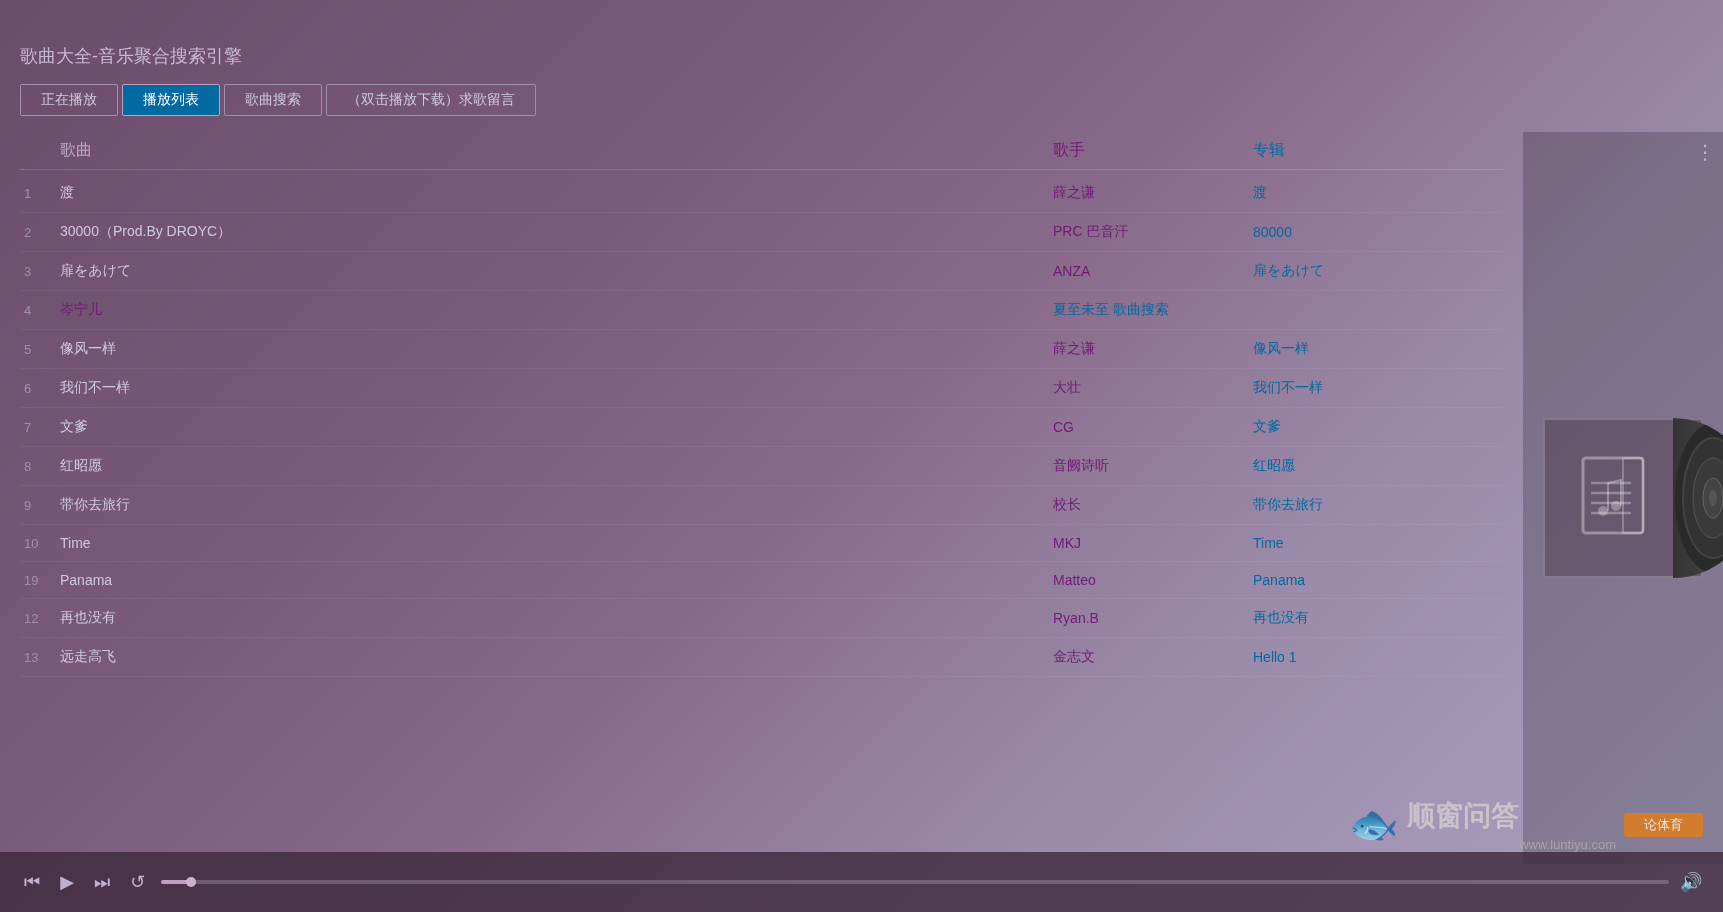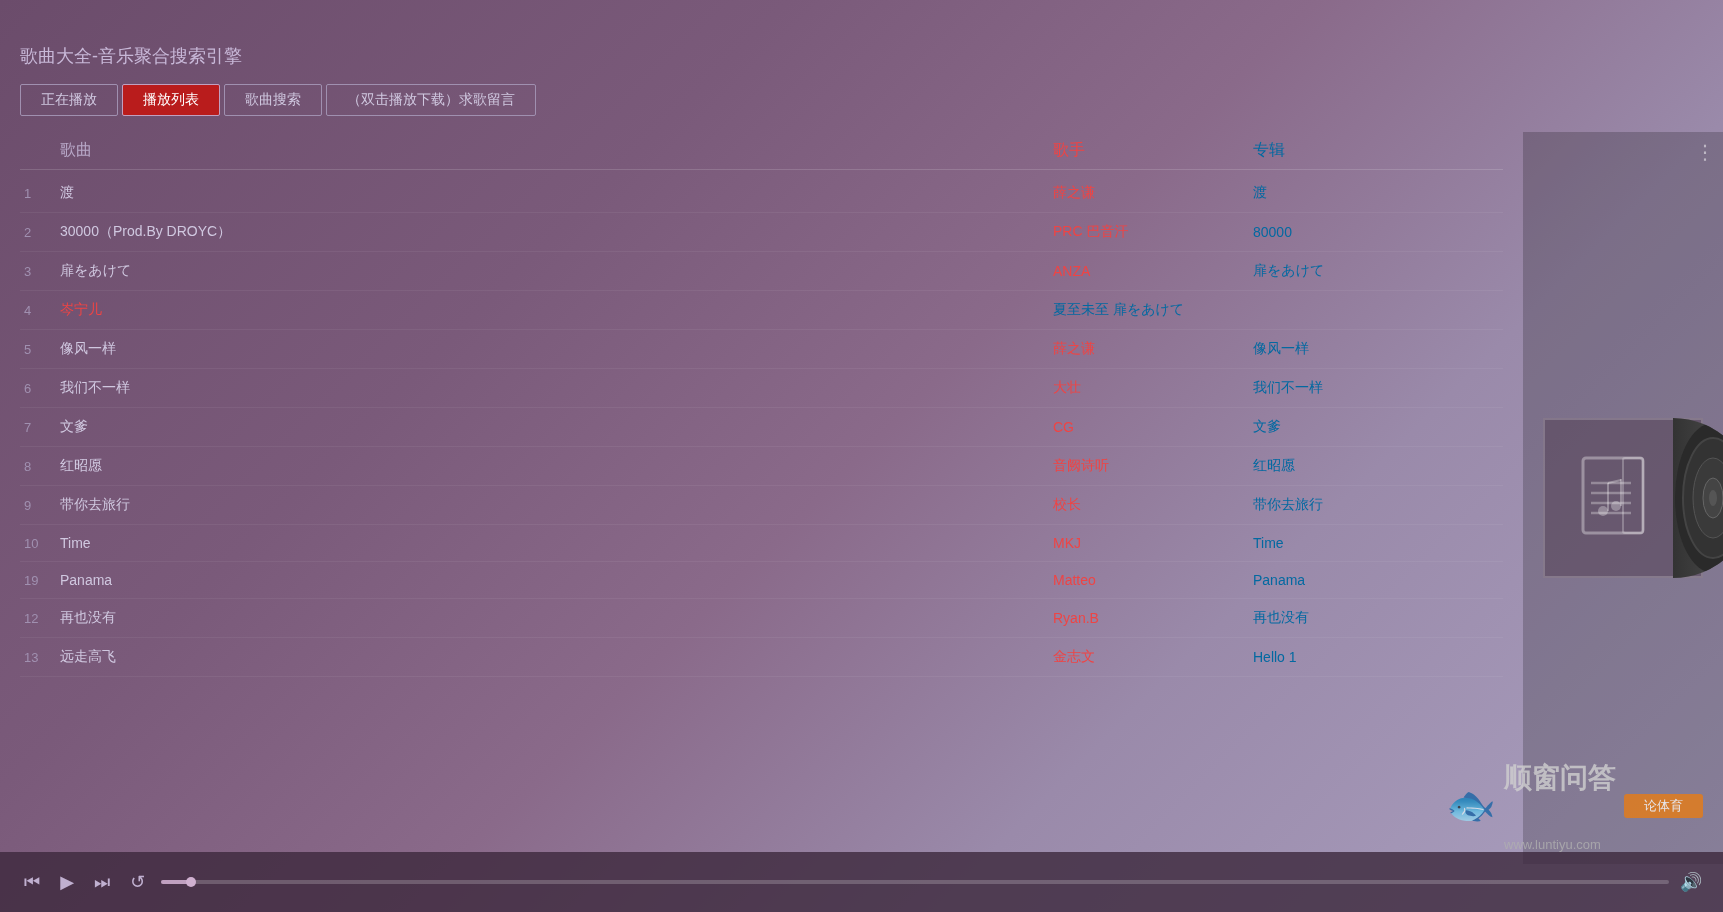--- a/index.html
+++ b/index.html
@@ -32,21 +32,21 @@
     .nav-tab {
       padding: 6px 20px;
       border: 1px solid #a090b0;
       background: transparent;
       color: #d0c8e0;
       font-size: 14px;
       cursor: pointer;
       border-radius: 2px;
     }
     .nav-tab.active {
-      background: #b91c1c;
+      background: #0369a1;
       border-color: #c0a0c0;
       color: #fff;
     }
 
     
     .main-layout {
       display: flex;
       height: calc(912px - 120px - 60px);
     }
 
@@ -79,21 +79,21 @@
       color: #d0c8e0;
       cursor: pointer;
       align-items: center;
     }
     .col-num {
       color: #a090b0;
       font-size: 13px;
       padding-left: 4px;
     }
     .col-song { }
-    .col-artist { color: #ef4444; }
+    .col-artist { color: #701a75; }
     .col-album { color: #0369a1; }
 
     
     .album-art-area {
       width: 200px;
       background: rgba(0,0,0,0.2);
       display: flex;
       align-items: center;
       justify-content: center;
       position: relative;
@@ -179,21 +179,21 @@
       align-items: center;
       gap: 8px;
       opacity: 0.8;
     }
     .watermark-fish {
       color: #6ab;
       font-size: 40px;
     }
     .watermark-text-area {
       display: flex;
-      flex-direction: column;
+      flex-direction: row;
     }
     .watermark-main {
       font-size: 28px;
       color: #d0d0d0;
       font-weight: bold;
     }
     .watermark-sub {
       font-size: 13px;
       color: #b0b0b0;
       margin-top: 40px;
@@ -259,21 +259,21 @@
     </div>
     <div class="table-row">
       <div class="col-num">3</div>
       <div class="col-song">扉をあけて</div>
       <div class="col-artist">ANZA</div>
       <div class="col-album">扉をあけて</div>
     </div>
     <div class="table-row">
       <div class="col-num">4</div>
       <div class="col-artist">岑宁儿</div>
-      <div class="col-album">夏至未至 扉をあけて</div>
+      <div class="col-album">夏至未至 歌曲搜索</div>
     </div>
     <div class="table-row">
       <div class="col-num">5</div>
       <div class="col-song">像风一样</div>
       <div class="col-artist">薛之谦</div>
       <div class="col-album">像风一样</div>
     </div>
     <div class="table-row">
       <div class="col-num">6</div>
       <div class="col-song">我们不一样</div>

